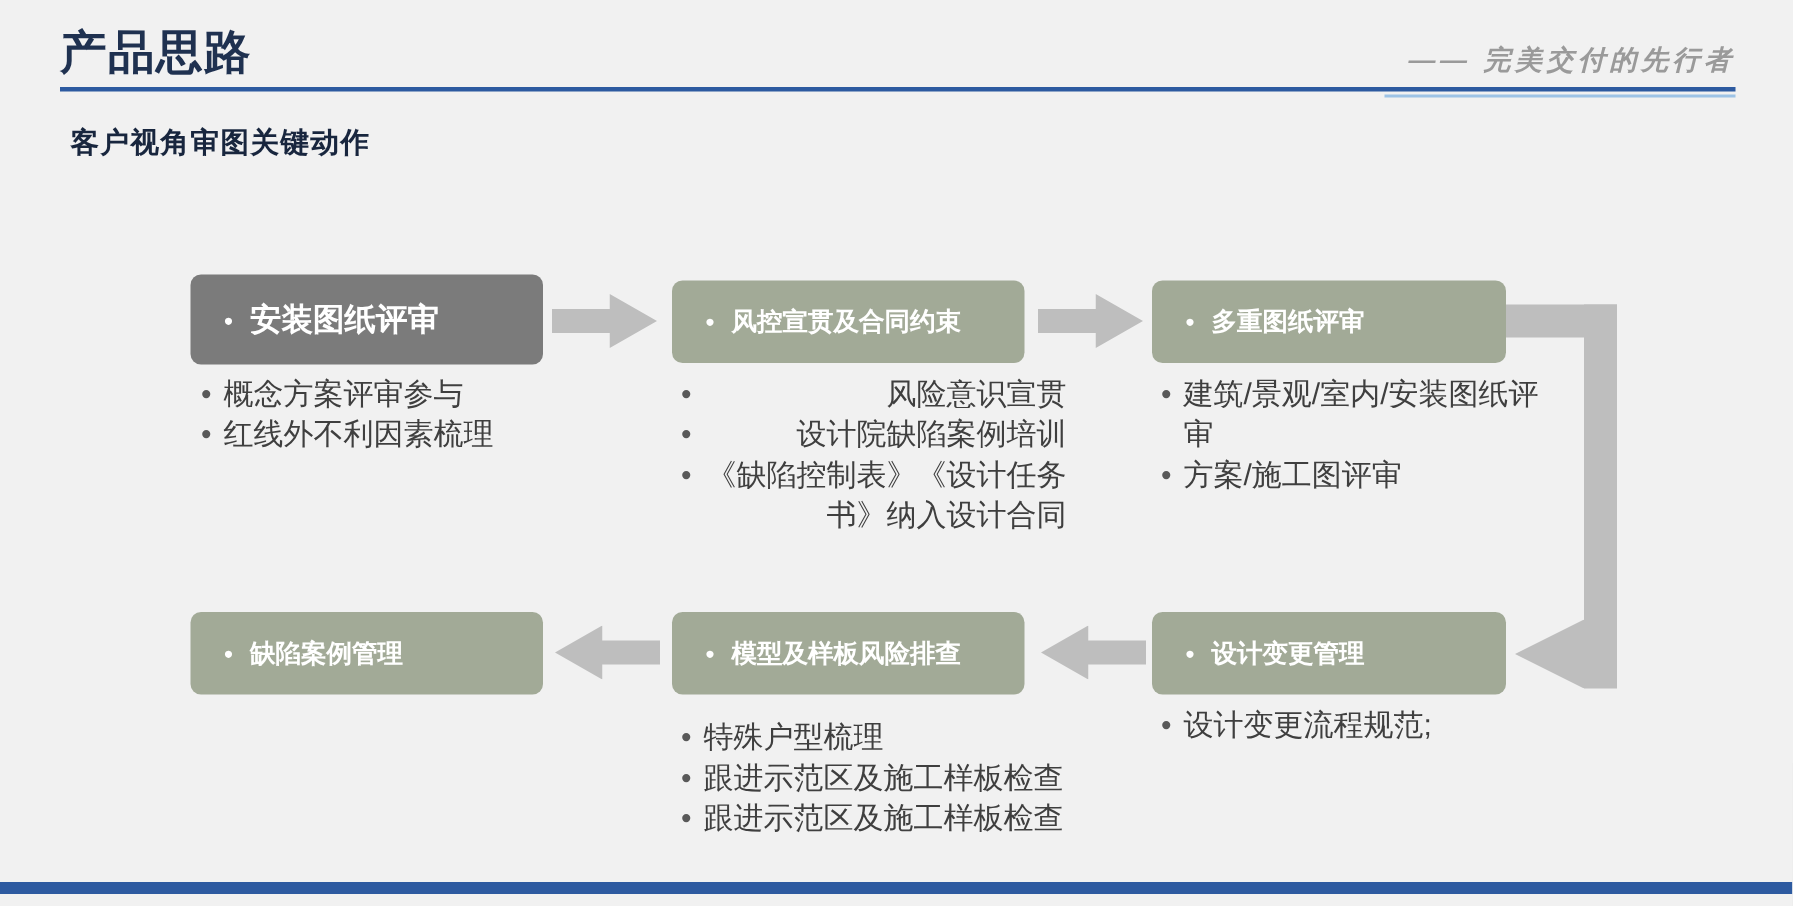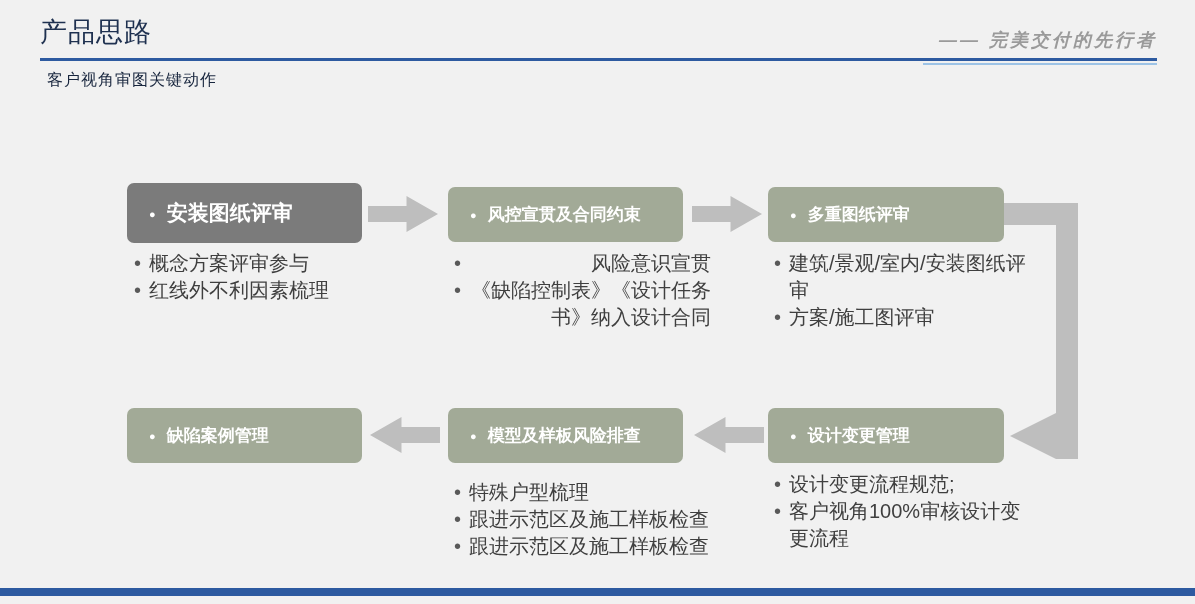--- a/index.html
+++ b/index.html
@@ -9,39 +9,39 @@
     background:#e9e9e9;
   }
   #slide {
     position:relative;
     width:1195px; height:604px;
     background:#f1f1f1;
     overflow:hidden;
   }
   .page-title {
     position:absolute; left:40px; top:14px;
-    font-size:27px; font-weight:normal; color:#1f3150;
+    font-size:31px; font-weight:bold; color:#1f3150;
     letter-spacing:1px;
   }
   .tagline {
     position:absolute; right:38px; top:28px;
     font-size:18px; font-weight:bold; font-style:italic;
     color:#9a9a9a; letter-spacing:3px;
   }
   .header-line-main {
     position:absolute; left:40px; top:58px;
     width:1117px; height:3px; background:#2d5aa0;
   }
   .header-line-light {
     position:absolute; left:923px; top:63px;
     width:234px; height:2px; background:#9dc3e6;
   }
   .subtitle {
-    position:absolute; left:47px; top:70px;
-    font-size:16px; font-weight:normal; color:#18263e;
+    position:absolute; left:47px; top:82px;
+    font-size:19px; font-weight:bold; color:#18263e;
     letter-spacing:1px;
   }
   .box {
     position:absolute; height:55px; border-radius:7px;
     color:#ffffff; font-weight:bold;
     display:flex; align-items:center; padding-left:22px;
     background:#a2aa97;
   }
   .box-dark { background:#7b7b7b; }
   .box .dot {
@@ -111,20 +111,21 @@
   <div class="elbow-v"></div>
   <div class="elbow-head"></div>
 
   <ul class="list" style="left:133px;top:250px;width:208px;">
     <li><span>概念方案评审参与</span></li>
     <li><span>红线外不利因素梳理</span></li>
   </ul>
 
   <ul class="list" style="left:453px;top:250px;width:258px;text-align:right;">
     <li><span>风险意识宣贯</span></li>
+    <li><span>设计院缺陷案例培训</span></li>
     <li><span>《缺陷控制表》《设计任务书》纳入设计合同</span></li>
   </ul>
 
   <ul class="list" style="left:773px;top:250px;width:262px;">
     <li><span>建筑/景观/室内/安装图纸评审</span></li>
     <li><span>方案/施工图评审</span></li>
   </ul>
 
   <div class="box" style="left:127px;top:408px;width:235px;font-size:17px;">
     <span class="dot">●</span>
@@ -147,18 +148,17 @@
 
 
   <ul class="list" style="left:453px;top:479px;width:258px;">
     <li><span>特殊户型梳理</span></li>
     <li><span>跟进示范区及施工样板检查</span></li>
     <li><span>跟进示范区及施工样板检查</span></li>
   </ul>
 
   <ul class="list" style="left:773px;top:471px;width:262px;">
     <li><span>设计变更流程规范;</span></li>
-    <li><span>客户视角100%审核设计变更流程</span></li>
   </ul>
 
   <div class="bottom-bar"></div>
 
 </div>
 
 </body></html>

